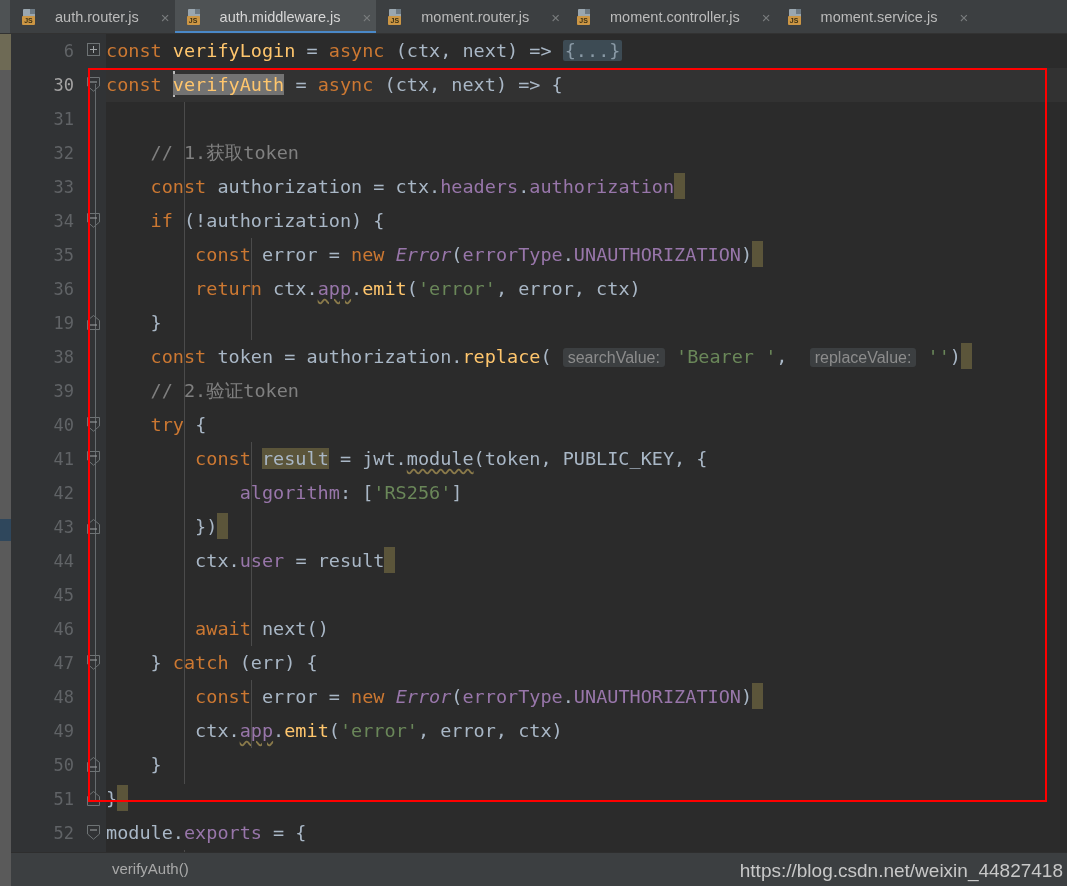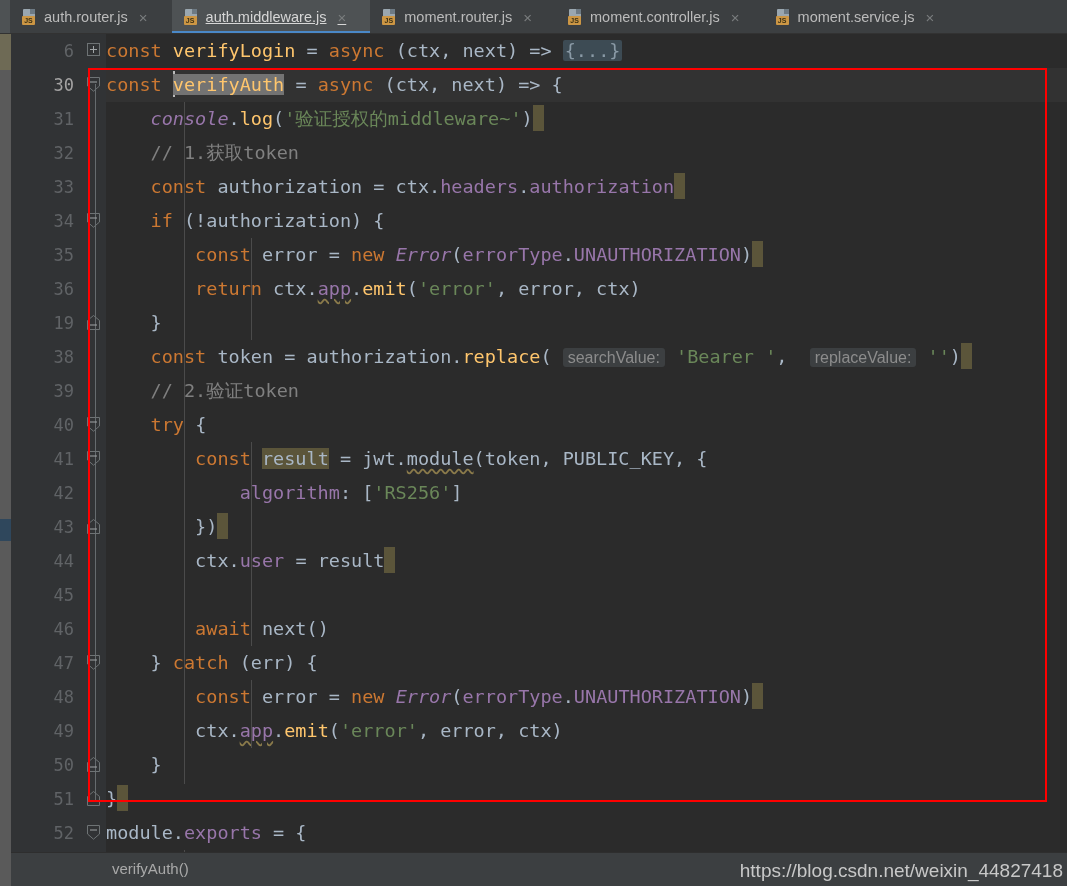--- a/index.html
+++ b/index.html
@@ -17,26 +17,26 @@
   .tabbar {
     position: absolute; left: 0; top: 0; width: 1067px; height: 34px;
     background: #3c3f41;
     display: flex; align-items: stretch;
     font-family: "Liberation Sans", sans-serif;
     overflow: hidden;
     border-bottom: 1px solid #323232;
   }
   .tab-leftstub { width: 10px; background: #4e5254; flex: 0 0 10px; }
   .tab {
-    display: flex; align-items: center; gap: 6px;
-    padding: 0 22px 0 12px; height: 34px;
+    display: flex; align-items: center; gap: 17px;
+    padding: 0 3px 0 12px; height: 34px;
     font-size: 14.5px; color: #bbbbbb; white-space: nowrap;
     position: relative; background: #3c3f41;
   }
-  .tab.active { background: #4e5254; color: #d6d6d6; text-decoration: underline; }
+  .tab.active { background: #4e5254; color: #d6d6d6; }
   .tab.active::after {
     content: ""; position: absolute; left: 0; right: 0; bottom: 0;
     height: 3px; background: #4a88c7;
   }
   .js-icon {
     width: 16px; height: 16px; position: relative; flex: 0 0 16px;
     display: inline-block;
   }
   .js-icon .page {
     position: absolute; left: 1px; top: 0px; width: 12px; height: 13px;
@@ -367,21 +367,20 @@
       <div class="indent-guide" style="left:78px;top:68px;height:682px;"></div>
       <div class="indent-guide" style="left:145px;top:204px;height:102px;"></div>
       <div class="indent-guide" style="left:145px;top:408px;height:204px;"></div>
       <div class="indent-guide" style="left:145px;top:646px;height:68px;"></div>
       <div class="indent-guide" style="left:78px;top:816px;height:36px;"></div>
 
       <div class="coderow" style="top:0px;"><span class="kw">const</span> <span class="fn">verifyLogin</span> <span class="plain">=</span> <span class="kw">async</span> <span class="plain">(ctx, next) =&gt;</span> <span class="folded">{...}</span></div>
 
       <div class="coderow" style="top:34px;"><span class="kw">const</span> <span class="caret"></span><span class="fn hl-ident">verifyAuth</span> <span class="plain">=</span> <span class="kw">async</span> <span class="plain">(ctx, next) =&gt; {</span></div>
 
-      <div class="coderow" style="top:68px;">    <span class="prop italic">console</span><span class="plain">.</span><span class="fn">log</span><span class="plain">(</span><span class="str">'验证授权的middleware~'</span><span class="plain">)</span><span class="eol-mark"></span></div>
 
       <div class="coderow" style="top:102px;">    <span class="cmt">// 1.获取token</span></div>
 
       <div class="coderow" style="top:136px;">    <span class="kw">const</span> <span class="plain">authorization = ctx.</span><span class="prop">headers</span><span class="plain">.</span><span class="prop">authorization</span><span class="eol-mark"></span></div>
 
       <div class="coderow" style="top:170px;">    <span class="kw">if</span> <span class="plain">(!authorization) {</span></div>
 
       <div class="coderow" style="top:204px;">        <span class="kw">const</span> <span class="plain">error =</span> <span class="kw">new</span> <span class="prop italic">Error</span><span class="plain">(</span><span class="prop">errorType</span><span class="plain">.</span><span class="prop">UNAUTHORIZATION</span><span class="plain">)</span><span class="eol-mark"></span></div>
 
       <div class="coderow" style="top:238px;">        <span class="kw">return</span> <span class="plain">ctx.</span><span class="prop wavy">app</span><span class="plain">.</span><span class="fn">emit</span><span class="plain">(</span><span class="str">'error'</span><span class="plain">, error, ctx)</span></div>

